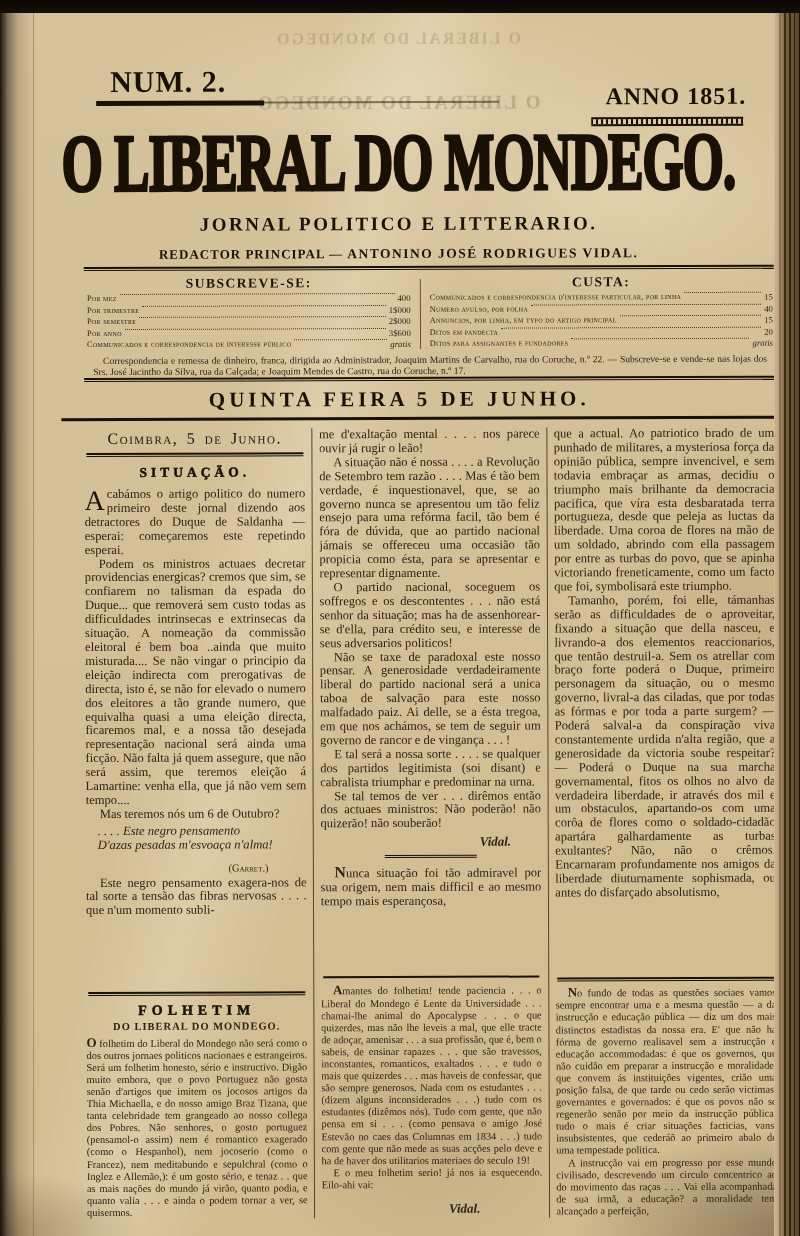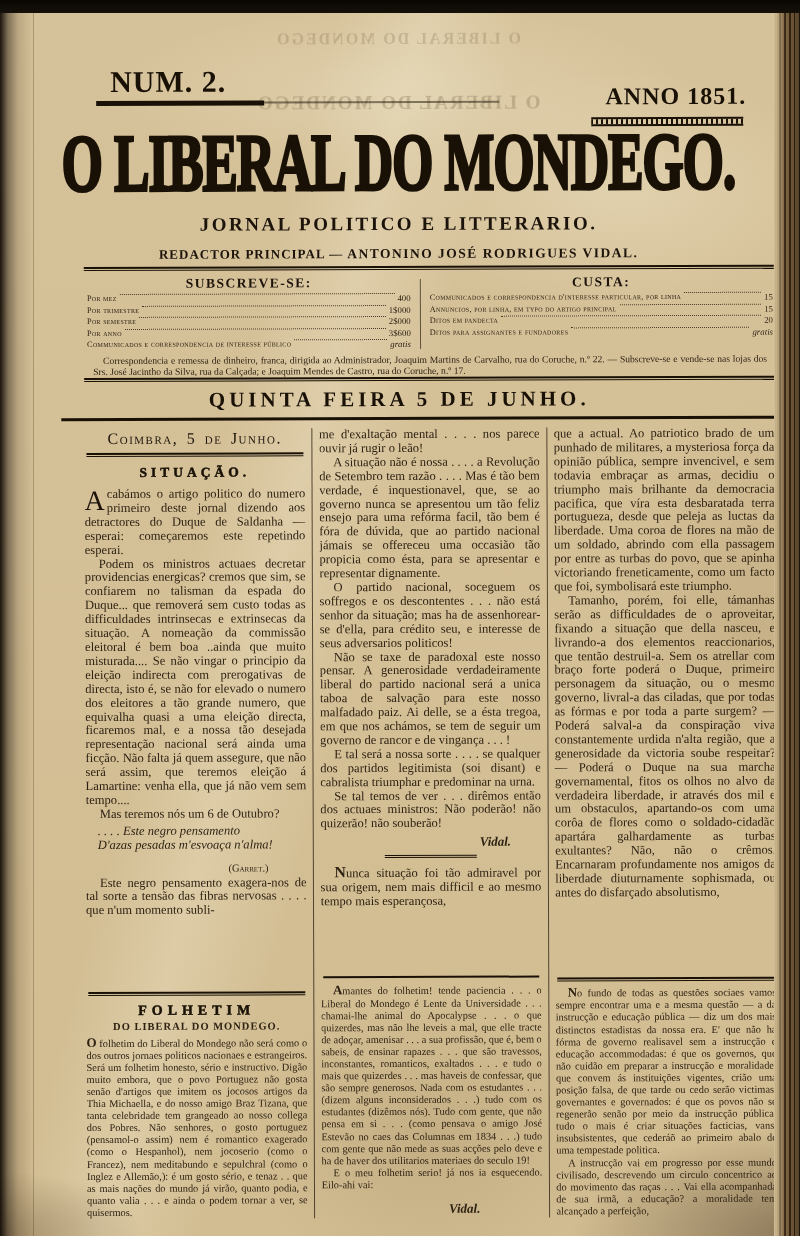--- a/index.html
+++ b/index.html
@@ -150,20 +150,25 @@
         <div class="subs-divider"></div>
         <div class="subs-right">
           <div class="subs-title">CUSTA:</div>
           <div class="price-list">
               <div class="price-row">
                 <span class="pr-label">Communicados e correspondencia d'interesse particular, por linha</span>
                 <span class="pr-dots"></span>
                 <span class="pr-value">15</span>
               </div>
               <div class="price-row">
+                <span class="pr-label">Numero avulso, por folha</span>
+                <span class="pr-dots"></span>
+                <span class="pr-value">40</span>
+              </div>
+              <div class="price-row">
                 <span class="pr-label">Annuncios, por linha, em typo do artigo principal</span>
                 <span class="pr-dots"></span>
                 <span class="pr-value">15</span>
               </div>
               <div class="price-row">
                 <span class="pr-label">Ditos em pandecta</span>
                 <span class="pr-dots"></span>
                 <span class="pr-value">20</span>
               </div>
               <div class="price-row">

